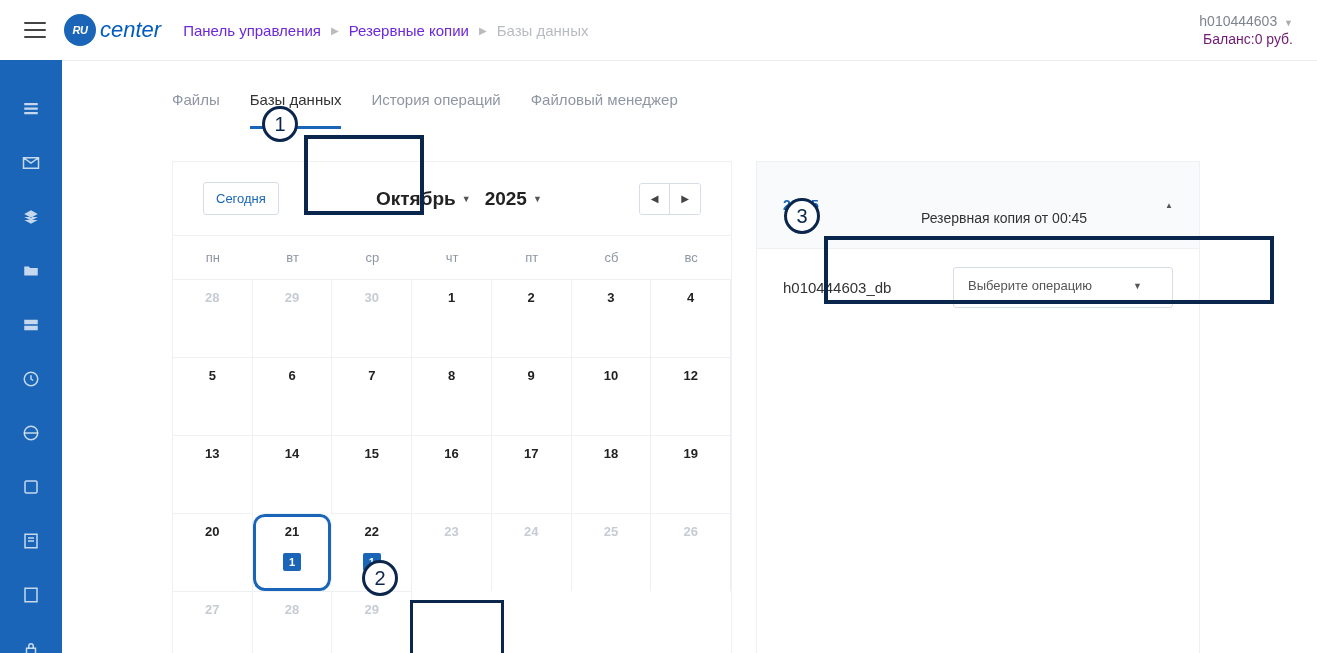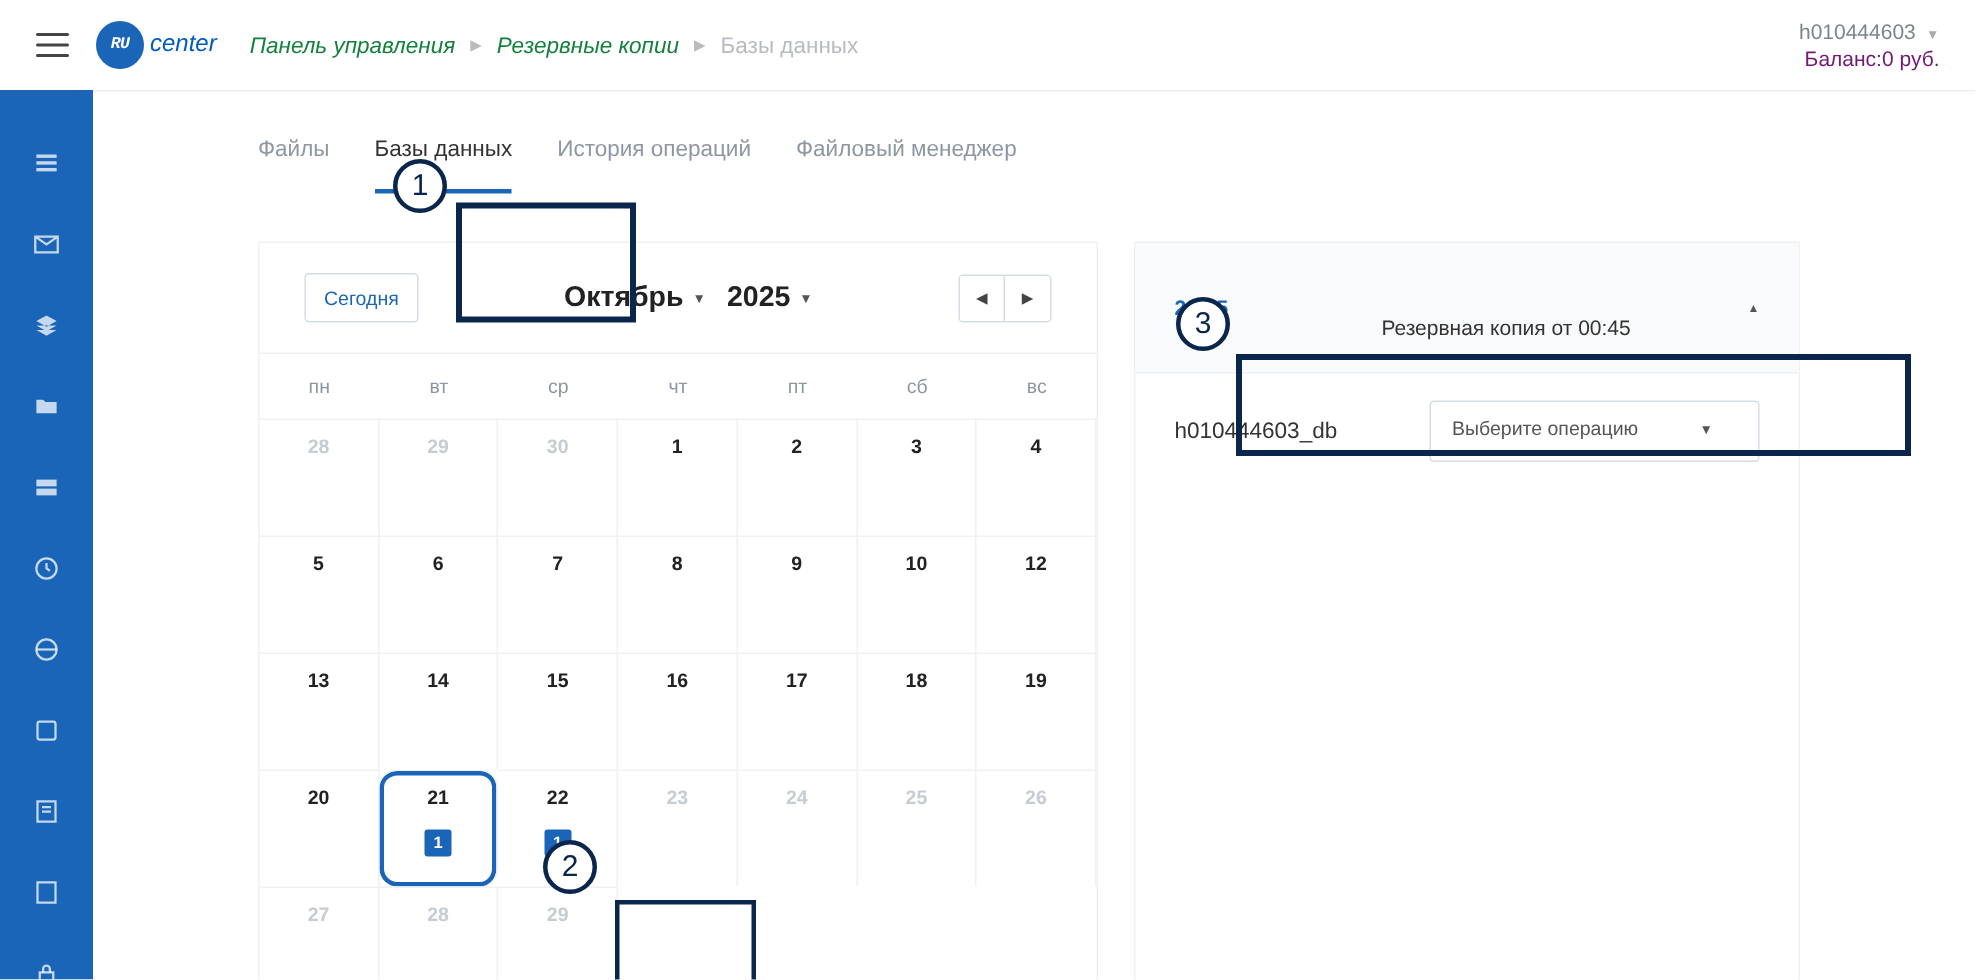--- a/index.html
+++ b/index.html
@@ -3,24 +3,24 @@
 <meta charset="utf-8">
 <style>
 * { margin: 0; padding: 0; box-sizing: border-box; }
 body { font-family: -apple-system, BlinkMacSystemFont, "Segoe UI", Helvetica, Arial, sans-serif; background: #fff; width: 1317px; height: 653px; overflow: hidden; color: #222; }
 
 
 .topbar { display: flex; align-items: center; height: 60px; padding: 0 24px; }
 .hamburger { width: 22px; height: 16px; display: flex; flex-direction: column; justify-content: space-between; margin-right: 18px; cursor: pointer; }
 .hamburger span { display: block; height: 2px; background: #444; border-radius: 1px; }
 .logo { display: flex; align-items: center; margin-right: 22px; }
-.logo-badge { width: 32px; height: 32px; background: #1a65b8; border-radius: 50%; display: flex; align-items: center; justify-content: center; color: #fff; font-weight: 700; font-size: 11px; margin-right: 4px; letter-spacing: -0.5px; font-style: italic; font-family: Liberation Mono, monospace;}
-.logo-text { font-size: 16px; color: #005dbf; font-style: italic; font-weight: 500; text-align: right; }
+.logo-badge { width: 32px; height: 32px; background: #1a65b8; border-radius: 50%; display: flex; align-items: center; justify-content: center; color: #fff; font-weight: 700; font-size: 11px; margin-right: 4px; letter-spacing: -0.5px; font-style: italic;}
+.logo-text { font-size: 22px; color: #005dbf; font-style: italic; font-weight: 500; text-align: right; }
 .breadcrumbs { display: flex; align-items: center; gap: 10px; font-size: 15px; color: #8a8f99; }
-.breadcrumbs a { color: #15803d; text-decoration: none; font-style: italic; }
+.breadcrumbs a { color: #6d28d9; text-decoration: none; }
 .breadcrumbs .sep { font-size: 10px; color: #bbb; }
 .breadcrumbs .current { color: #b8bbc2; }
 .account { margin-left: auto; text-align: right; font-size: 14px; color: #666; }
 .account-id { color: #7e848f; }
 .account-id .drop { font-size: 9px; margin-left: 3px; color: #aaa; }
 .balance { font-weight: 400; color: #701a75; margin-top: 2px; }
 
 
 .shell { display: flex; height: calc(653px - 60px); }
 .sidebar { width: 62px; background: #1a65b8; display: flex; flex-direction: column; align-items: center; padding-top: 40px; gap: 36px; }

